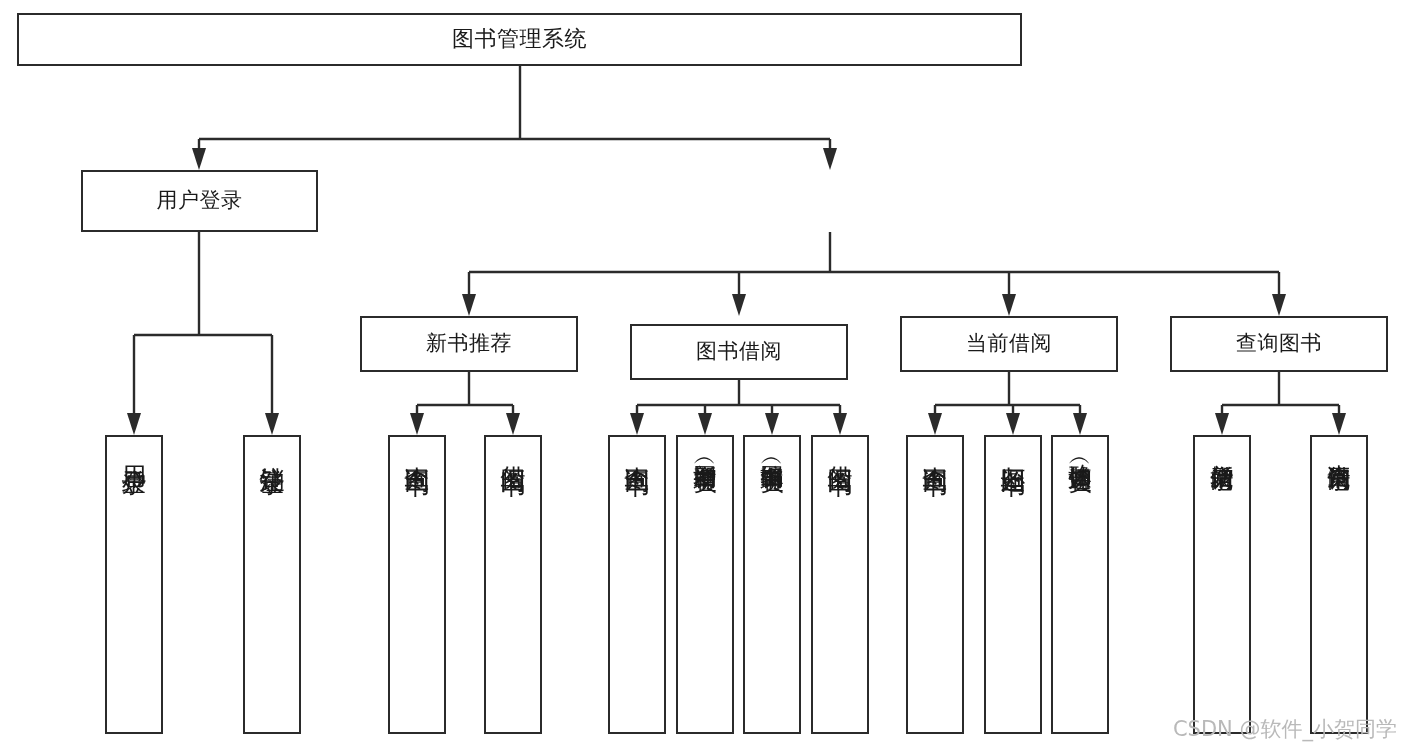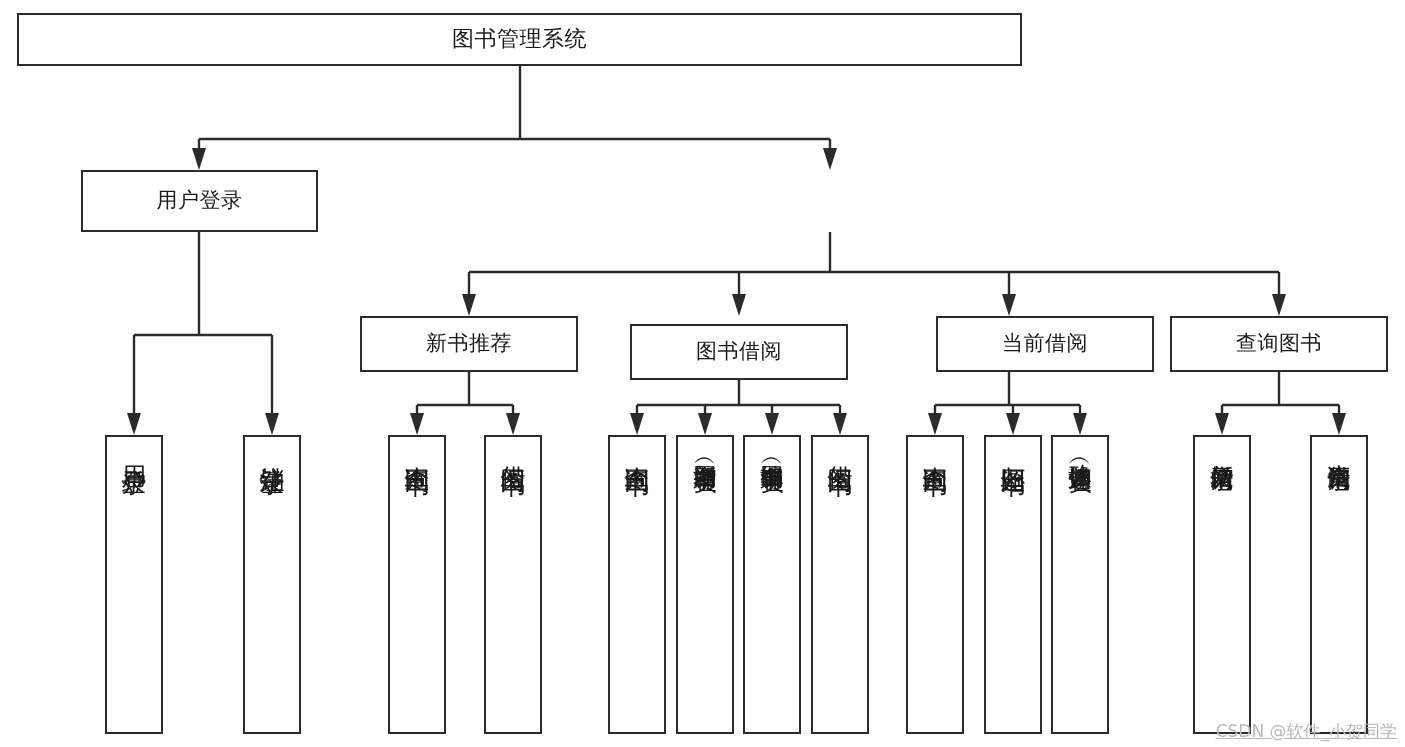--- a/index.html
+++ b/index.html
@@ -68,25 +68,24 @@
   .node.v.tight .vtext {
     font-size: 23px;
     letter-spacing: 1px;
   }
 
   
   #watermark {
     position: absolute;
     right: 8px;
     bottom: 4px;
-    font-size: 17px;
+    font-size: 21px;
     color: #b9b9b9;
     white-space: nowrap;
     user-select: none;
-    text-decoration: underline;
   }
 </style>
 </head>
 <body>
 
 <div id="canvas">
 
   <svg id="wires" viewBox="0 0 1405 747" width="1405" height="747">
 
     <path d="M 520 66 L 520 139"></path>
@@ -148,21 +147,21 @@
     <polygon points="1215,413 1229,413 1222,435"></polygon>
     <polygon points="1332,413 1346,413 1339,435"></polygon>
   </svg>
 
   <div class="node h root" id="n-root" style="left: 17px; top: 13px; width: 1005px; height: 53px;">图书管理系统</div>
 
   <div class="node h" id="n-user-login" style="left: 81px; top: 170px; width: 237px; height: 62px;">用户登录</div>
 
   <div class="node h" id="n-new-book-rec" style="left: 360px; top: 316px; width: 218px; height: 56px;">新书推荐</div>
   <div class="node h" id="n-book-borrow" style="left: 630px; top: 300px; width: 218px; height: 56px; margin-top: 24px;">图书借阅</div>
-  <div class="node h" id="n-current-borrow" style="left: 900px; top: 316px; width: 218px; height: 56px; margin-left: 36px;">当前借阅</div>
+  <div class="node h" id="n-current-borrow" style="left: 900px; top: 316px; width: 218px; height: 56px;">当前借阅</div>
   <div class="node h" id="n-borrow-record" style="left: 1170px; top: 316px; width: 218px; height: 56px;">查询图书</div>
 
   <div class="node v" id="l0" style="left: 105px; top: 435px; width: 58px; height: 299px;">
     <span class="vtext">用户登录</span>
   </div>
   <div class="node v" id="l1" style="left: 243px; top: 435px; width: 58px; height: 299px;">
     <span class="vtext">注销登录</span>
   </div>
   <div class="node v" id="l2" style="left: 388px; top: 435px; width: 58px; height: 299px;">
     <span class="vtext">查询图书</span>

